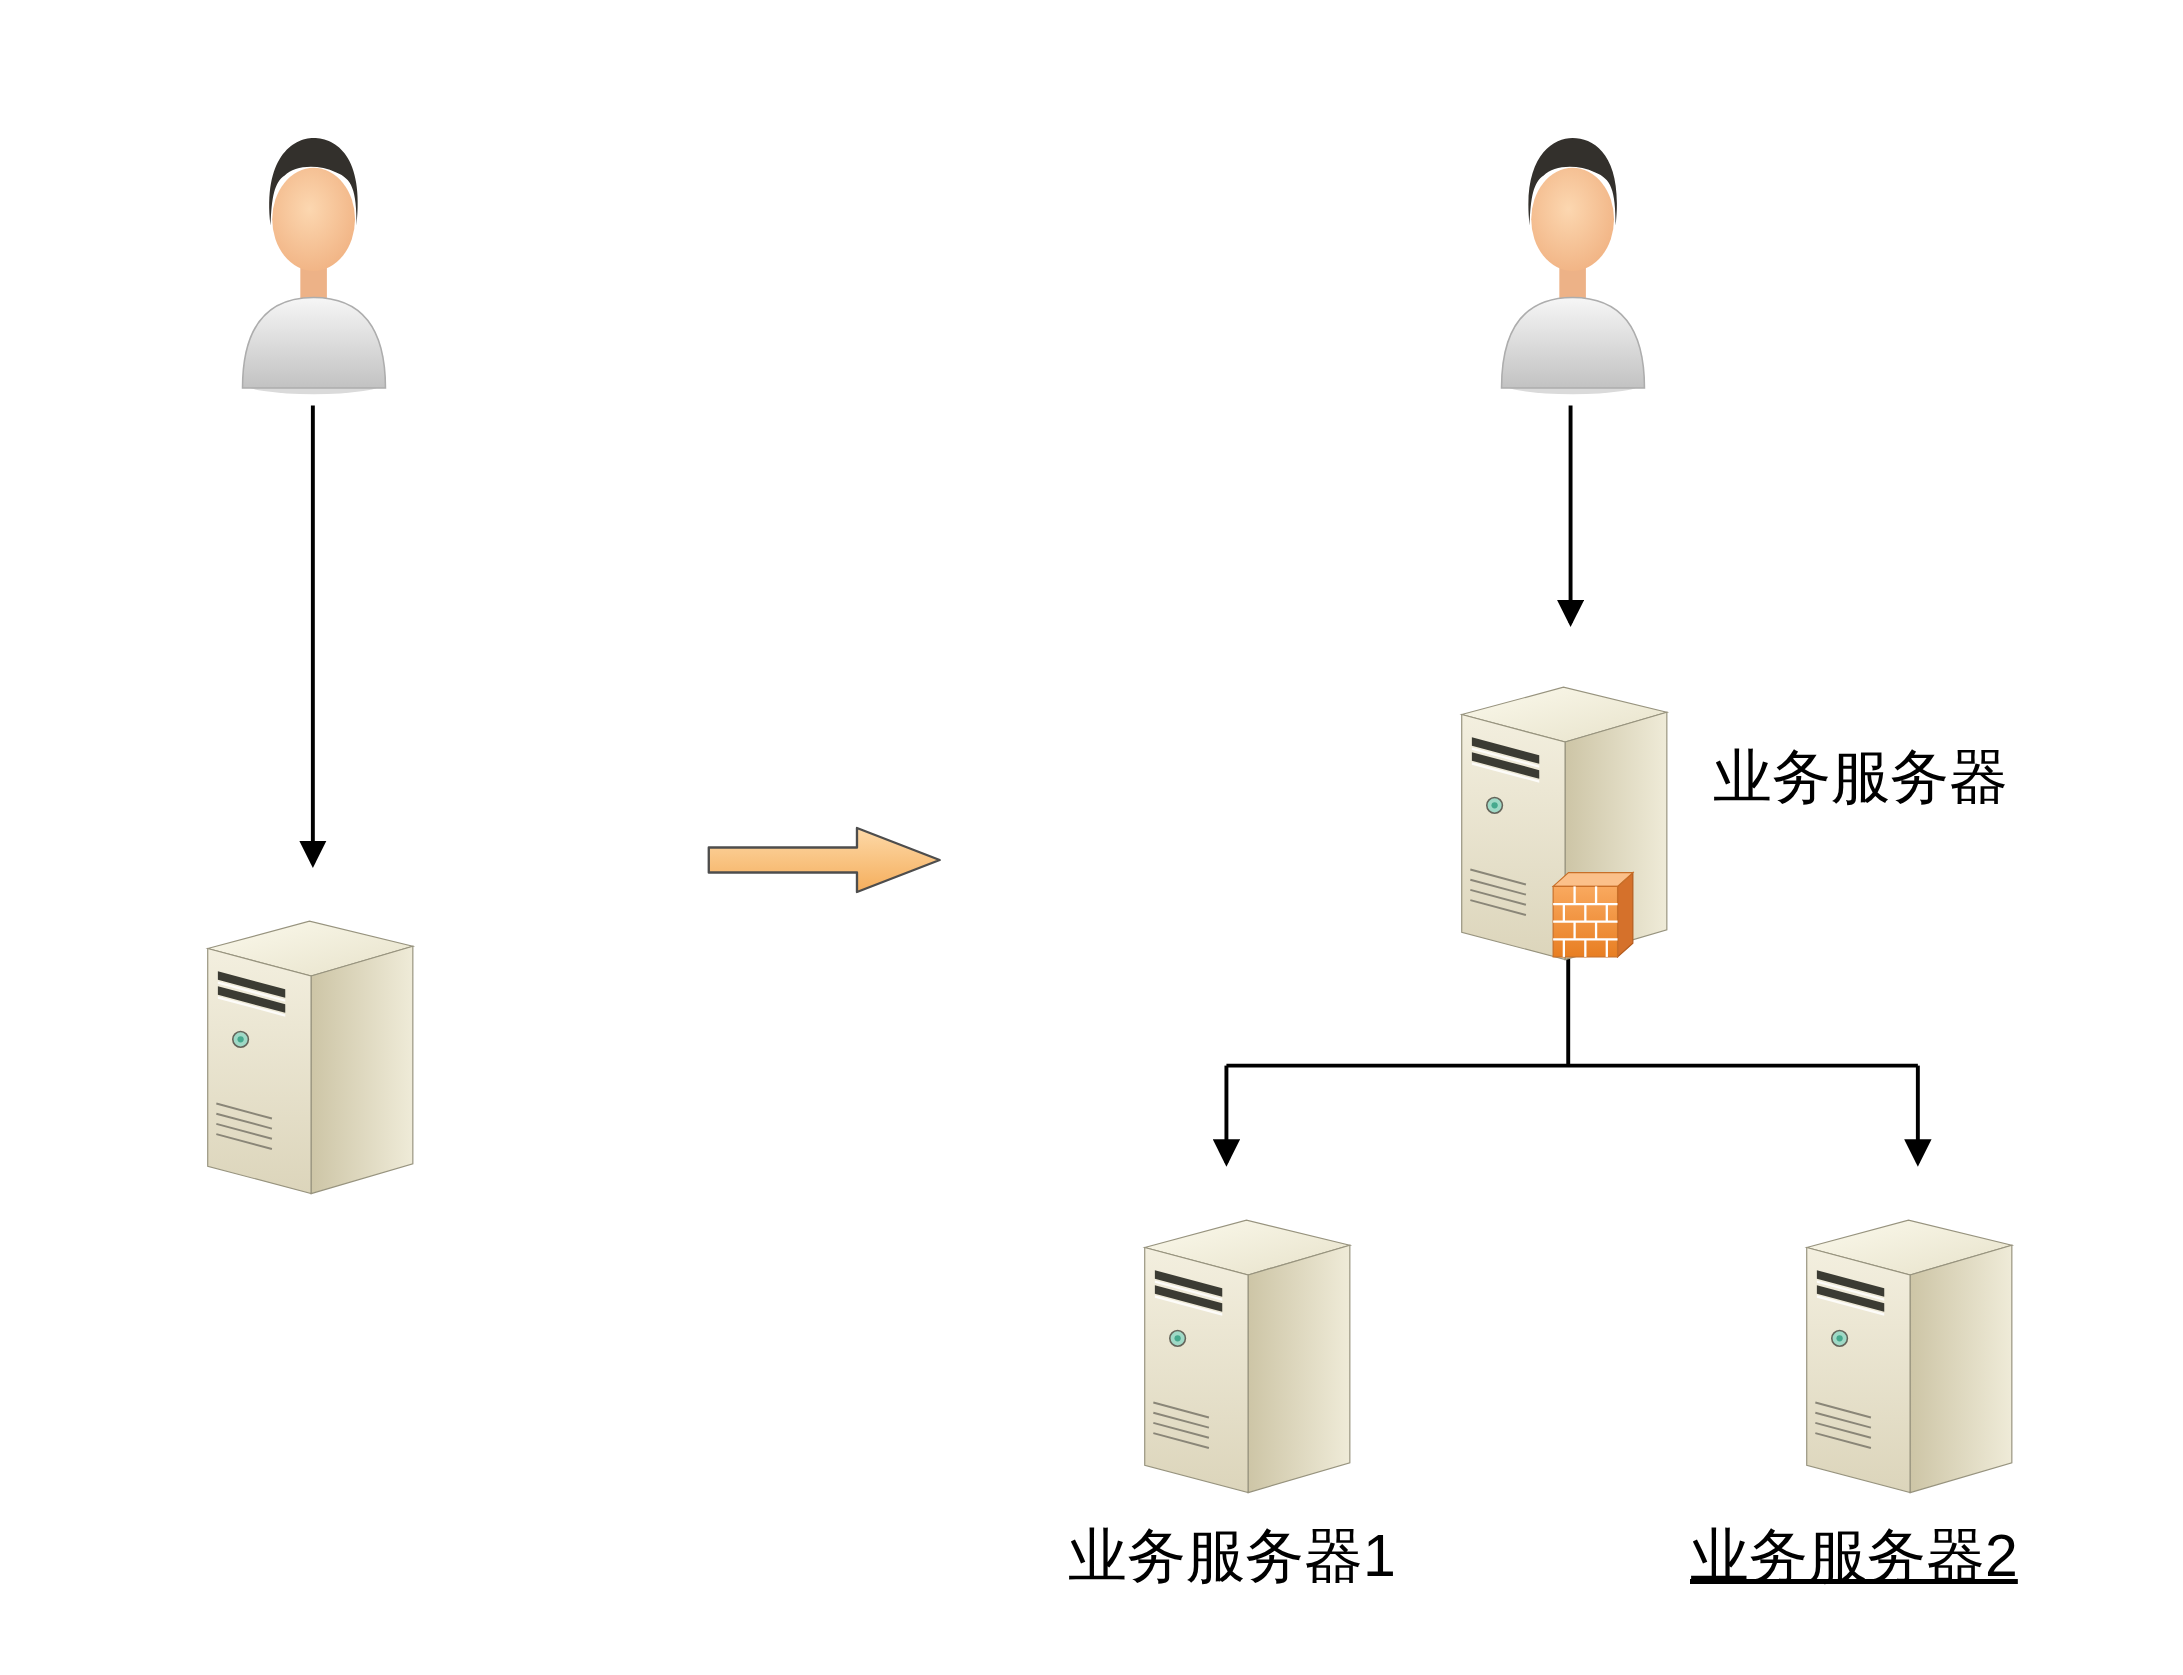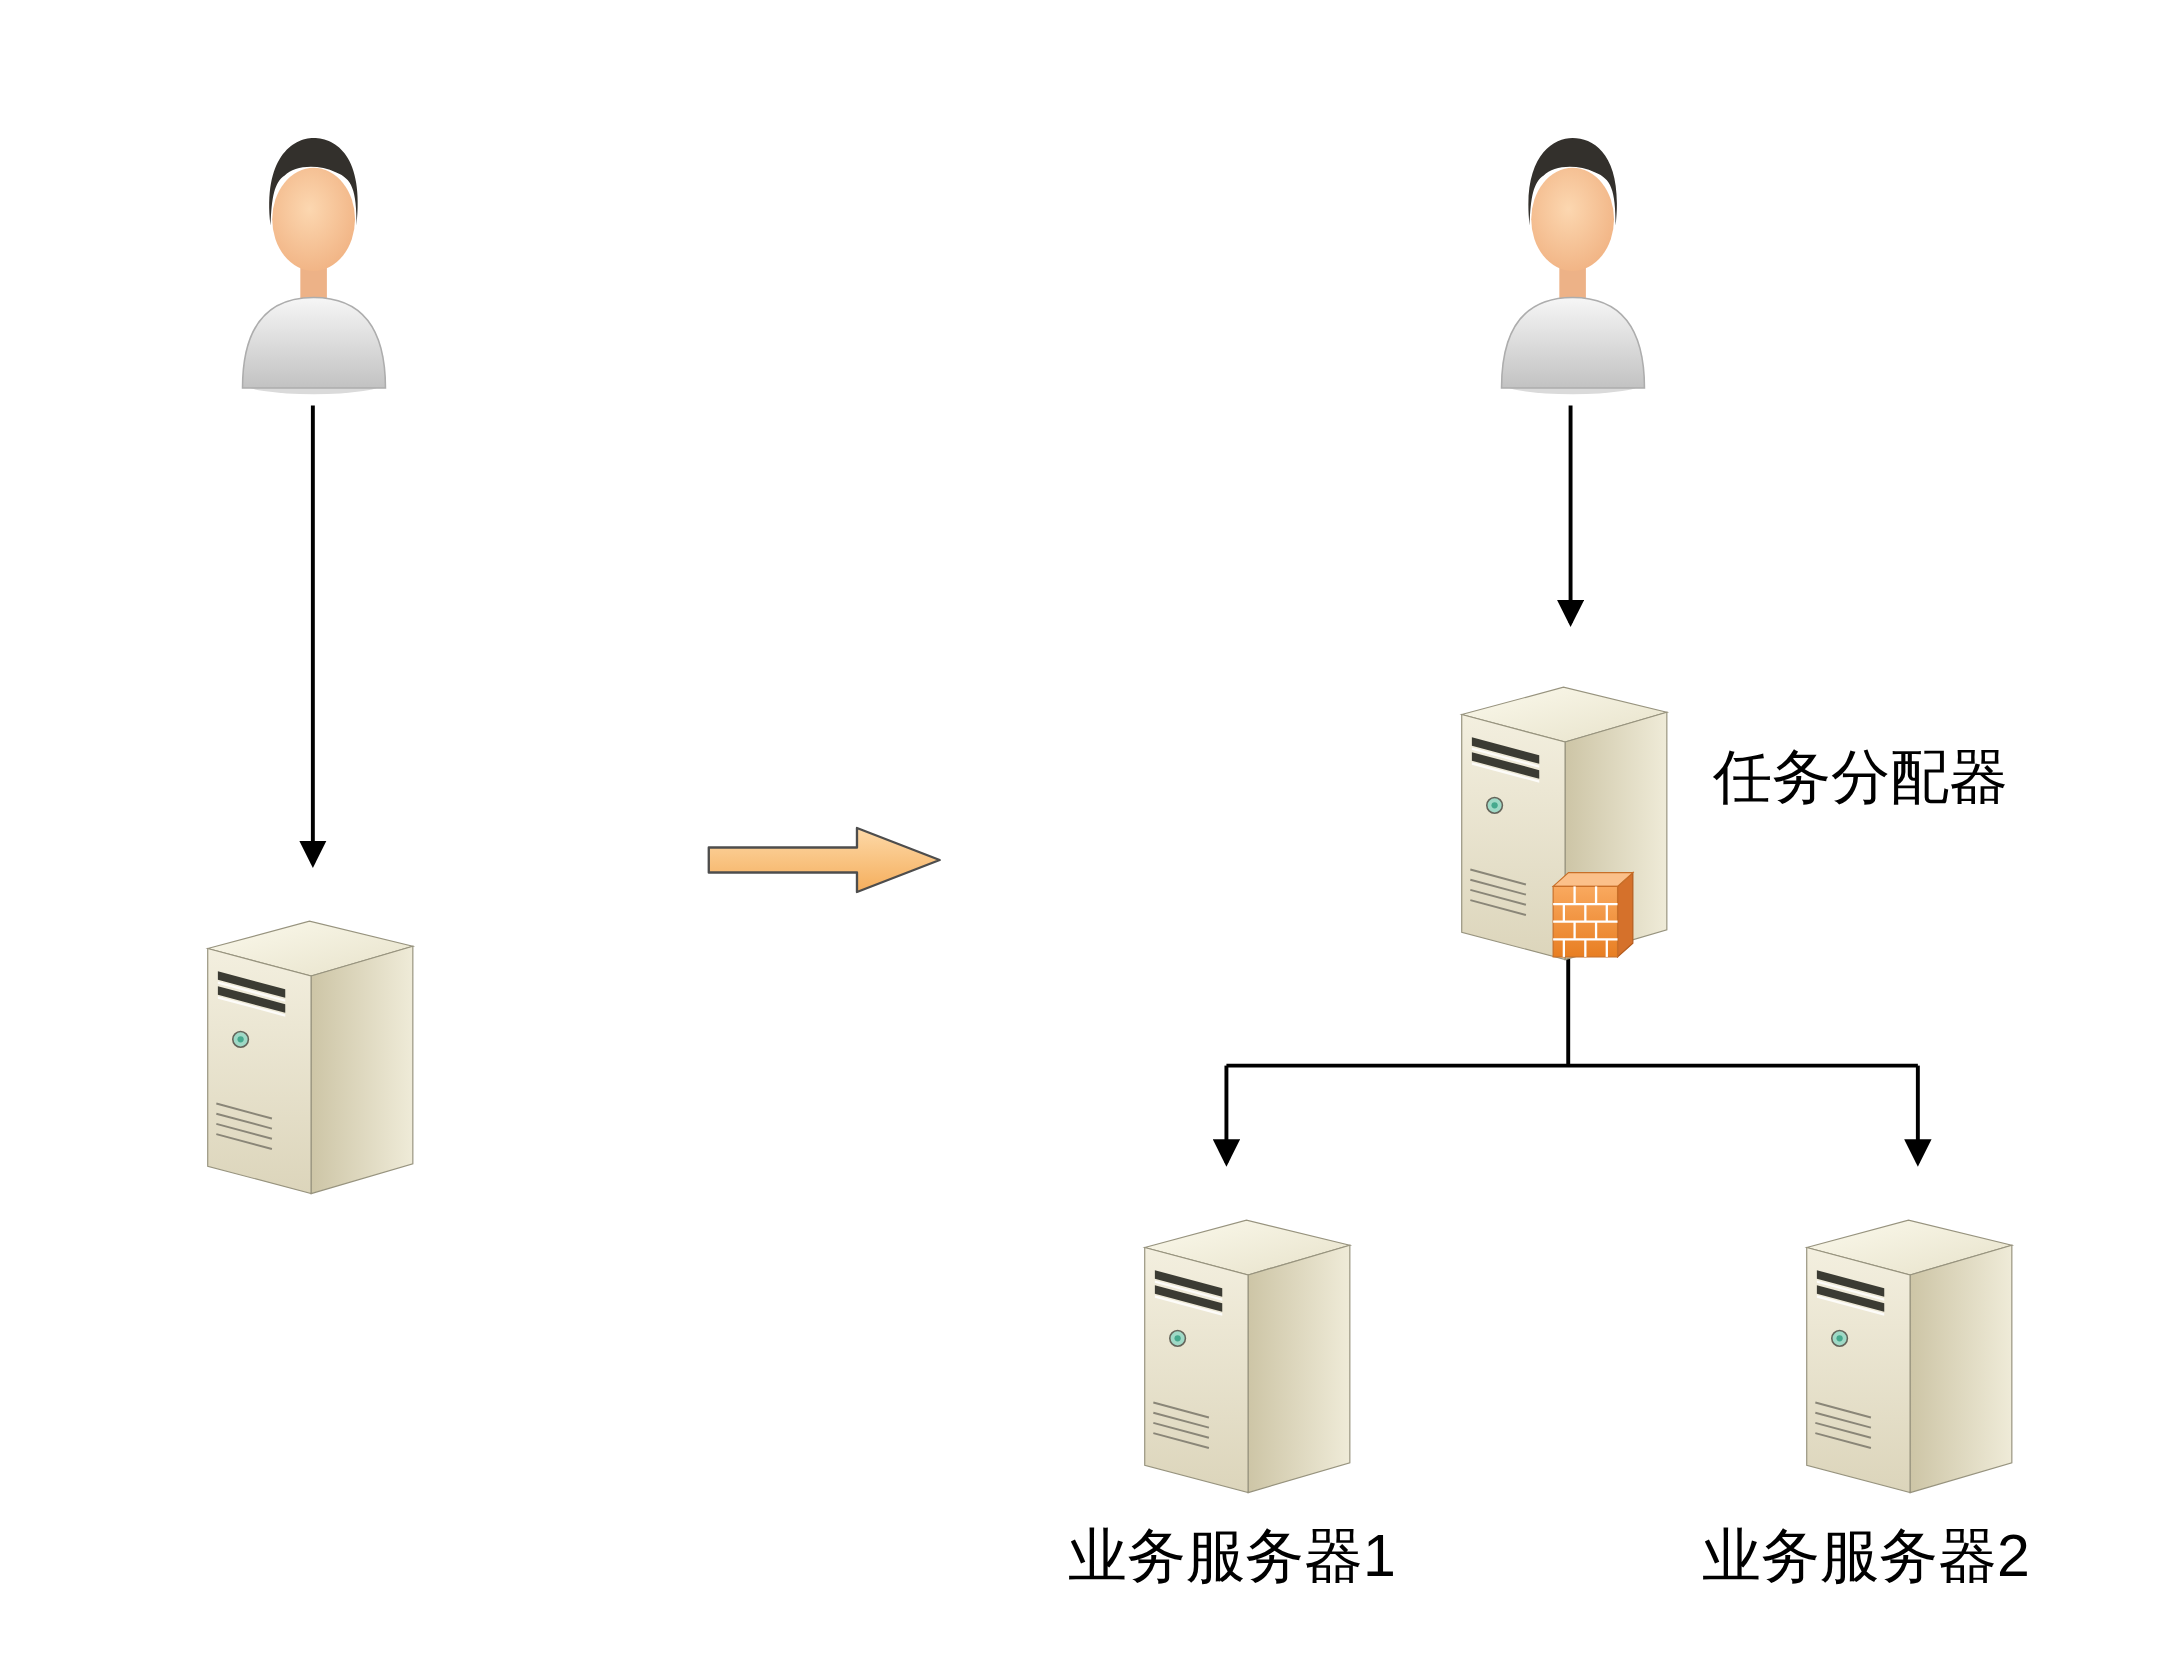--- a/index.html
+++ b/index.html
@@ -23,21 +23,21 @@
   .u-right{left:1478px;top:110px;width:190px;height:289px;}
   .s-left{left:192px;top:882px;width:235px;height:321px;}
   .s-dist{left:1446px;top:648px;width:235px;height:321px;}
   .s-b1{left:1129px;top:1181px;width:235px;height:321px;}
   .s-b2{left:1791px;top:1181px;width:235px;height:321px;}
   .t-arrow{left:704px;top:821px;width:242px;height:78px;}
   .firewall{left:1547px;top:859px;width:92px;height:110px;}
   .lbl-left{left:145px;top:1242px;width:336px;text-align:center;}
   .lbl-dist{left:1713px;top:745px;}
   .lbl-b1{left:1056px;top:1524px;width:352px;text-align:center;}
-  .lbl-b2{left:1690px;top:1524px;width:352px;text-align:center;}
+  .lbl-b2{left:1690px;top:1524px;width:352px;text-align:left;text-decoration:underline;}
 </style>
 </head>
 <body>
 
 <div class="canvas">
 
   <svg width="0" height="0" style="position:absolute" aria-hidden="true">
     <defs>
       <linearGradient id="gradTop" x1="0" y1="0" x2="1" y2="1">
         <stop offset="0" stop-color="#FBF9EC"></stop>
@@ -171,18 +171,18 @@
     <polygon points="33,146 119,169 119,172 33,149" fill="#FFFFFF" opacity="0.85"></polygon>
     <circle cx="62" cy="201" r="10" fill="#9FD9C6" stroke="#64645A" stroke-width="2"></circle>
     <circle cx="62" cy="201" r="4" fill="#46A98E"></circle>
     <path d="M31,283 L102,302 M31,296 L102,315 M31,309 L102,328 M31,322 L102,341" stroke="#8A8678" stroke-width="2.5" fill="none"></path>
   </svg>
 
   <svg class="icon t-arrow" viewBox="0 0 310 100">
     <polygon points="6,34 196,34 196,9 302,50 196,91 196,66 6,66" fill="url(#gradArrow)" stroke="#4D4D4D" stroke-width="3" stroke-linejoin="round"></polygon>
   </svg>
 
-  <div class="label lbl-dist">任务分配器</div>
+  <div class="label lbl-dist">业务服务器</div>
   <div class="label lbl-b1">业务服务器1</div>
   <div class="label lbl-b2">业务服务器2</div>
 
 </div>
 
 
 </body></html>

